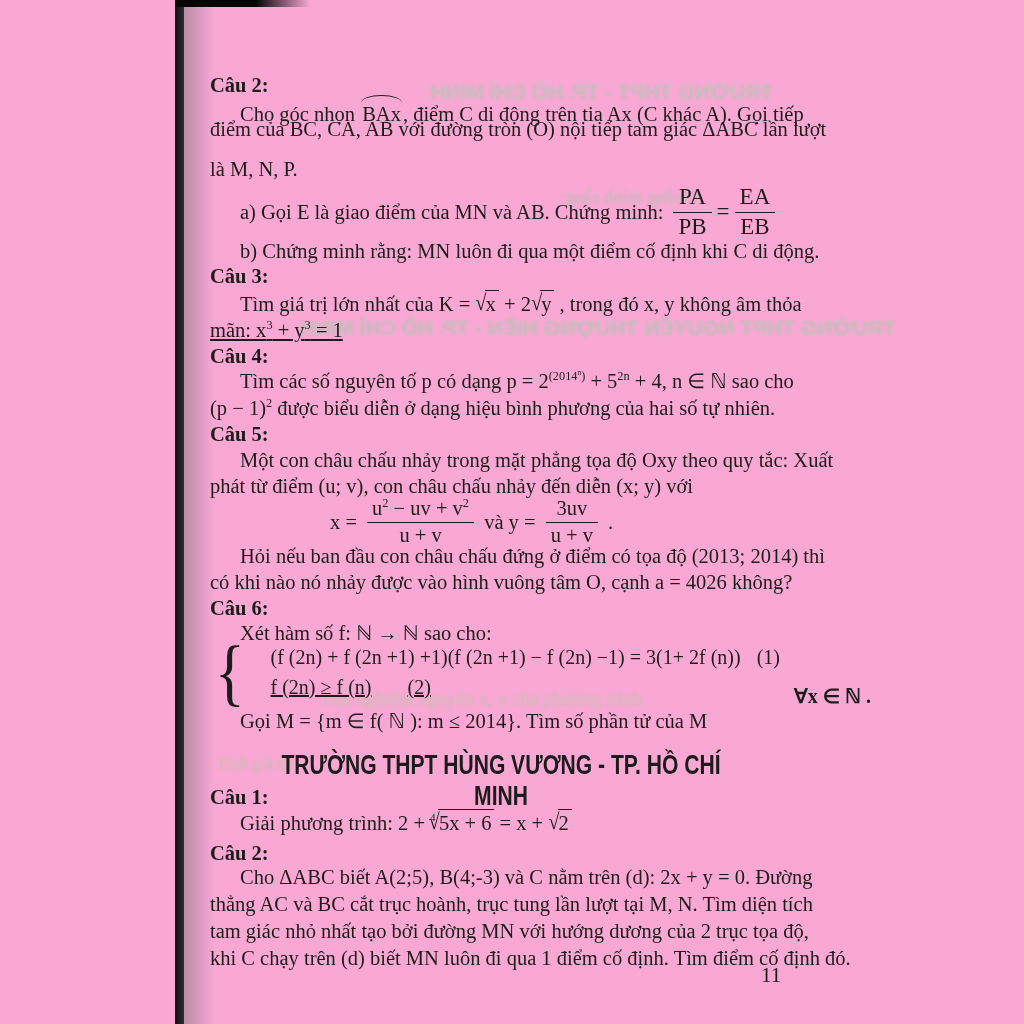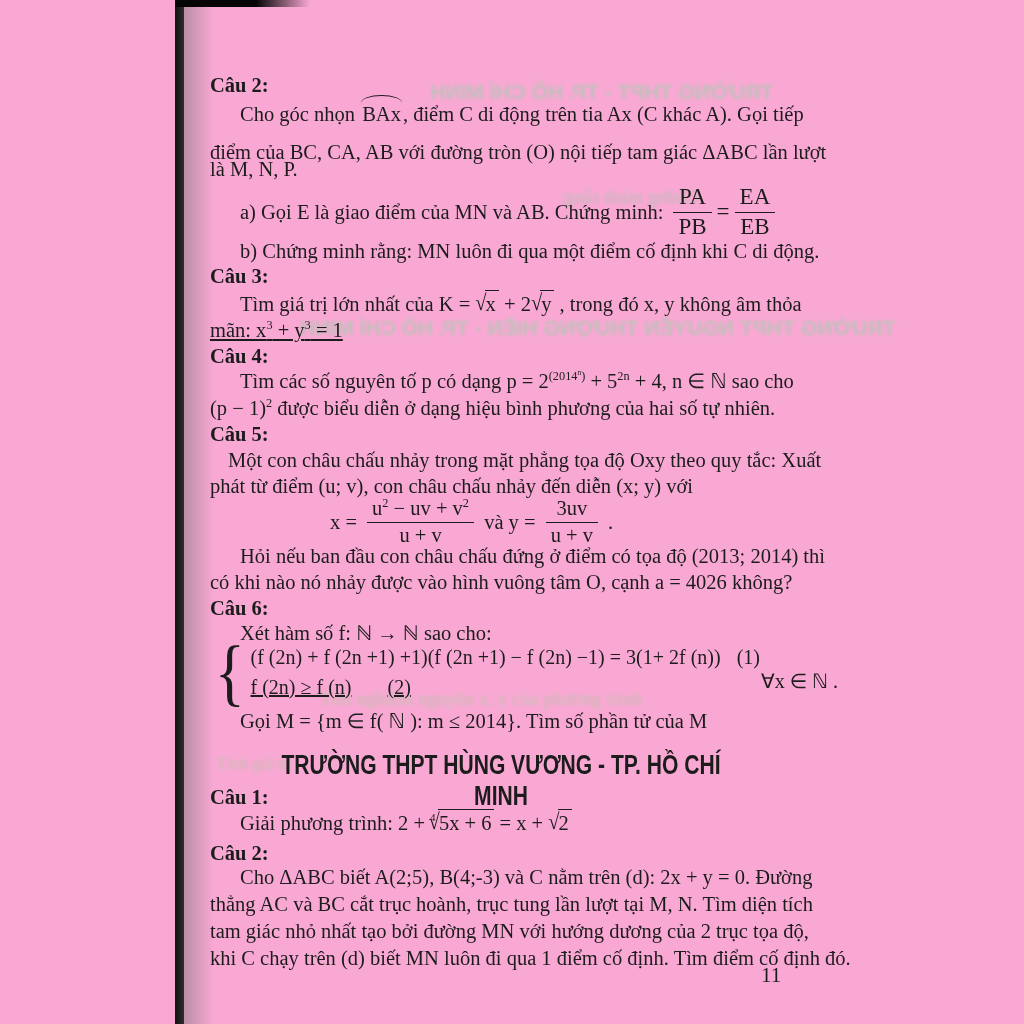--- a/index.html
+++ b/index.html
@@ -34,24 +34,24 @@
   .ridx { font-size:11px; vertical-align:9px; margin-right:-7px; position:relative; z-index:1; }
   
   .arc { position:relative; display:inline-block; padding:0 2px; }
   .arc::before { content:""; position:absolute; left:1px; right:1px; top:-6px; height:7px;
                  border-top:1.7px solid #1c1c1c;
                  border-radius:50% 50% 0 0 / 100% 100% 0 0; }
   
   .system { position:absolute; display:flex; align-items:center; font-size:20px; }
   .brace { font-size:74px; font-weight:400; line-height:60px; margin-right:3px;
            transform:scaleX(0.85); }
-  .srow { height:30px; line-height:30px; }
+  .srow { height:30px; line-height:30px;margin-left:20px; }
   .tagA { margin-left:16px; }
   .tagB { margin-left:36px; }
-  .quant { margin-left:1px; position:relative; top:9px; }
+  .quant { margin-left:14px; position:relative; top:24px;font-weight:bold; }
   
   .school-header { position:absolute; left:210px; top:750px; width:582px; text-align:center; }
   .school-header .txt { display:inline-block; font-family:"Liberation Sans", sans-serif;
       font-weight:bold; font-size:27px; transform:scaleX(0.78); transform-origin:center; }
   .pagenum { position:absolute; left:761px; top:963px; font-size:21px; }
   
   .ghost { position:absolute; color:#bcbcb6; filter:blur(1.6px); white-space:nowrap;
            font-size:19px; }
   .ghost.mir { transform:scaleX(-1); }
   .ghost.hb { font-family:"Liberation Sans", sans-serif; font-weight:bold;
@@ -71,21 +71,21 @@
   <div class="ghost mir" style="top:186px; left:560px;">Chứng minh rằng:</div>
   <div class="ghost hb mir" style="top:316px; left:300px;">TRƯỜNG THPT NGUYỄN THƯỢNG HIỀN - TP. HỒ CHÍ MINH</div>
   <div class="ghost tan" style="top:688px; left:320px;">Tìm nghiệm nguyên x, y của phương trình</div>
   <div class="ghost tan" style="top:754px; left:216px; font-size:17px;">Tính giá trị</div>
 
   <div class="ln hd" style="top:72px; left:210px;">Câu 2:</div>
 
   <div class="ln" style="top:101px; left:240px;">
     <span>Cho góc nhọn </span><span class="arc">BAx</span><span>, điểm C di động trên tia Ax (C khác A). Gọi tiếp</span>
   </div>
-  <div class="ln" style="top:139px; left:210px;text-align:right;">điểm của BC, CA, AB với đường tròn (O) nội tiếp tam giác ΔABC lần lượt</div>
+  <div class="ln" style="top:116px; left:210px;text-align:right;">điểm của BC, CA, AB với đường tròn (O) nội tiếp tam giác ΔABC lần lượt</div>
   <div class="ln" style="top:156px; left:210px;">là M, N, P.</div>
 
   <div class="ln vrow" style="top:184px; left:240px;">
     <span>a) Gọi E là giao điểm của MN và AB. Chứng minh: </span><span class="frac fr-big"><span class="num">PA</span><span class="den">PB</span></span><span class="fr-big">=</span><span class="frac fr-big"><span class="num">EA</span><span class="den">EB</span></span>
   </div>
 
   <div class="ln" style="top:238px; left:240px;">b) Chứng minh rằng: MN luôn đi qua một điểm cố định khi C di động.</div>
 
   <div class="ln hd" style="top:263px; left:210px;">Câu 3:</div>
   <div class="ln" style="top:290px; left:240px;">
@@ -97,21 +97,21 @@
 
   <div class="ln hd" style="top:343px; left:210px;">Câu 4:</div>
   <div class="ln" style="top:368px; left:240px;">
     <span>Tìm các số nguyên tố p có dạng p = 2</span><sup><span>(2014</span><sup>n</sup><span>)</span></sup><span> + 5</span><sup>2n</sup><span> + 4, n ∈ ℕ sao cho</span>
   </div>
   <div class="ln" style="top:395px; left:210px;">
     <span>(p − 1)</span><sup>2</sup><span> được biểu diễn ở dạng hiệu bình phương của hai số tự nhiên.</span>
   </div>
 
   <div class="ln hd" style="top:421px; left:210px;">Câu 5:</div>
-  <div class="ln" style="top:447px; left:228px;">Một con châu chấu nhảy trong mặt phẳng tọa độ Oxy theo quy tắc: Xuất</div>
+  <div class="ln" style="top:447px; left:240px;">Một con châu chấu nhảy trong mặt phẳng tọa độ Oxy theo quy tắc: Xuất</div>
   <div class="ln" style="top:473px; left:210px;">phát từ điểm (u; v), con châu chấu nhảy đến diễn (x; y) với</div>
 
   <div class="ln vrow" style="top:497px; left:330px;">
     <span>x = </span><span class="frac"><span class="num"><span>u</span><sup>2</sup><span> − uv + v</span><sup>2</sup></span><span class="den">u + v</span></span><span> và y = </span><span class="frac"><span class="num">3uv</span><span class="den">u + v</span></span><span> .</span>
   </div>
 
   <div class="ln" style="top:543px; left:240px;">Hỏi nếu ban đầu con châu chấu đứng ở điểm có tọa độ (2013; 2014) thì</div>
   <div class="ln" style="top:569px; left:210px;">có khi nào nó nhảy được vào hình vuông tâm O, cạnh a = 4026 không?</div>
 
   <div class="ln hd" style="top:595px; left:210px;">Câu 6:</div>

